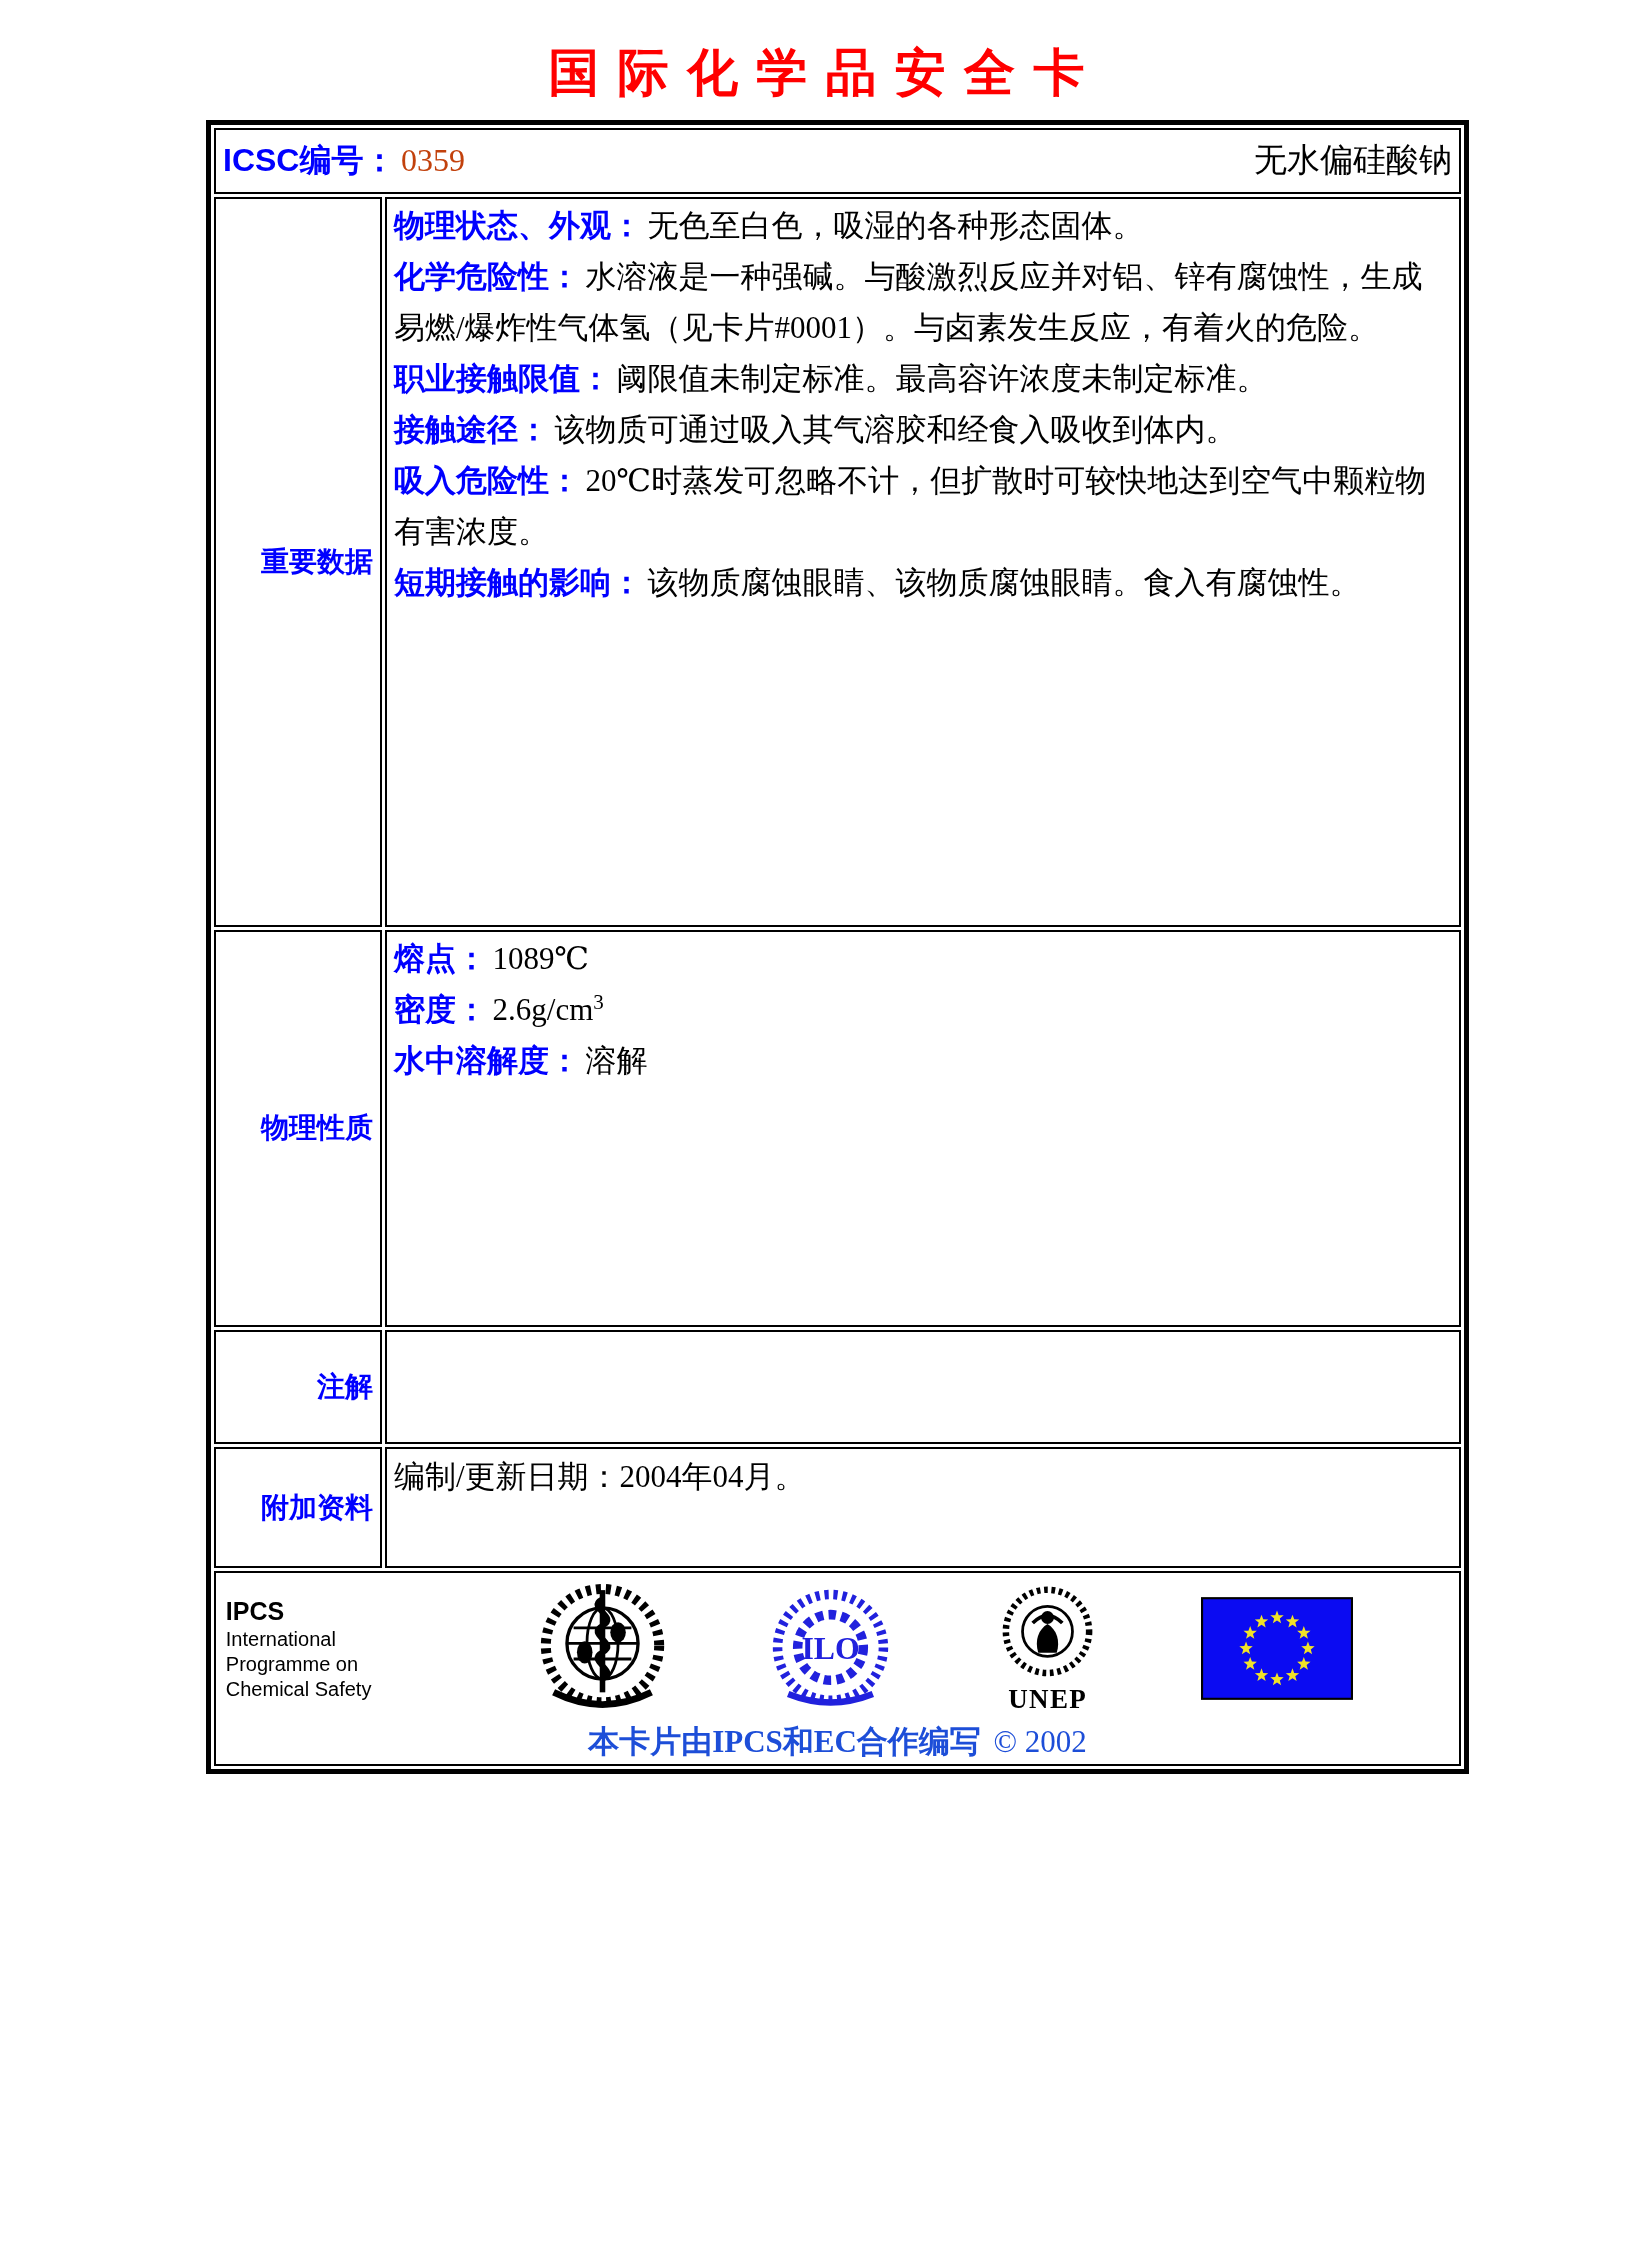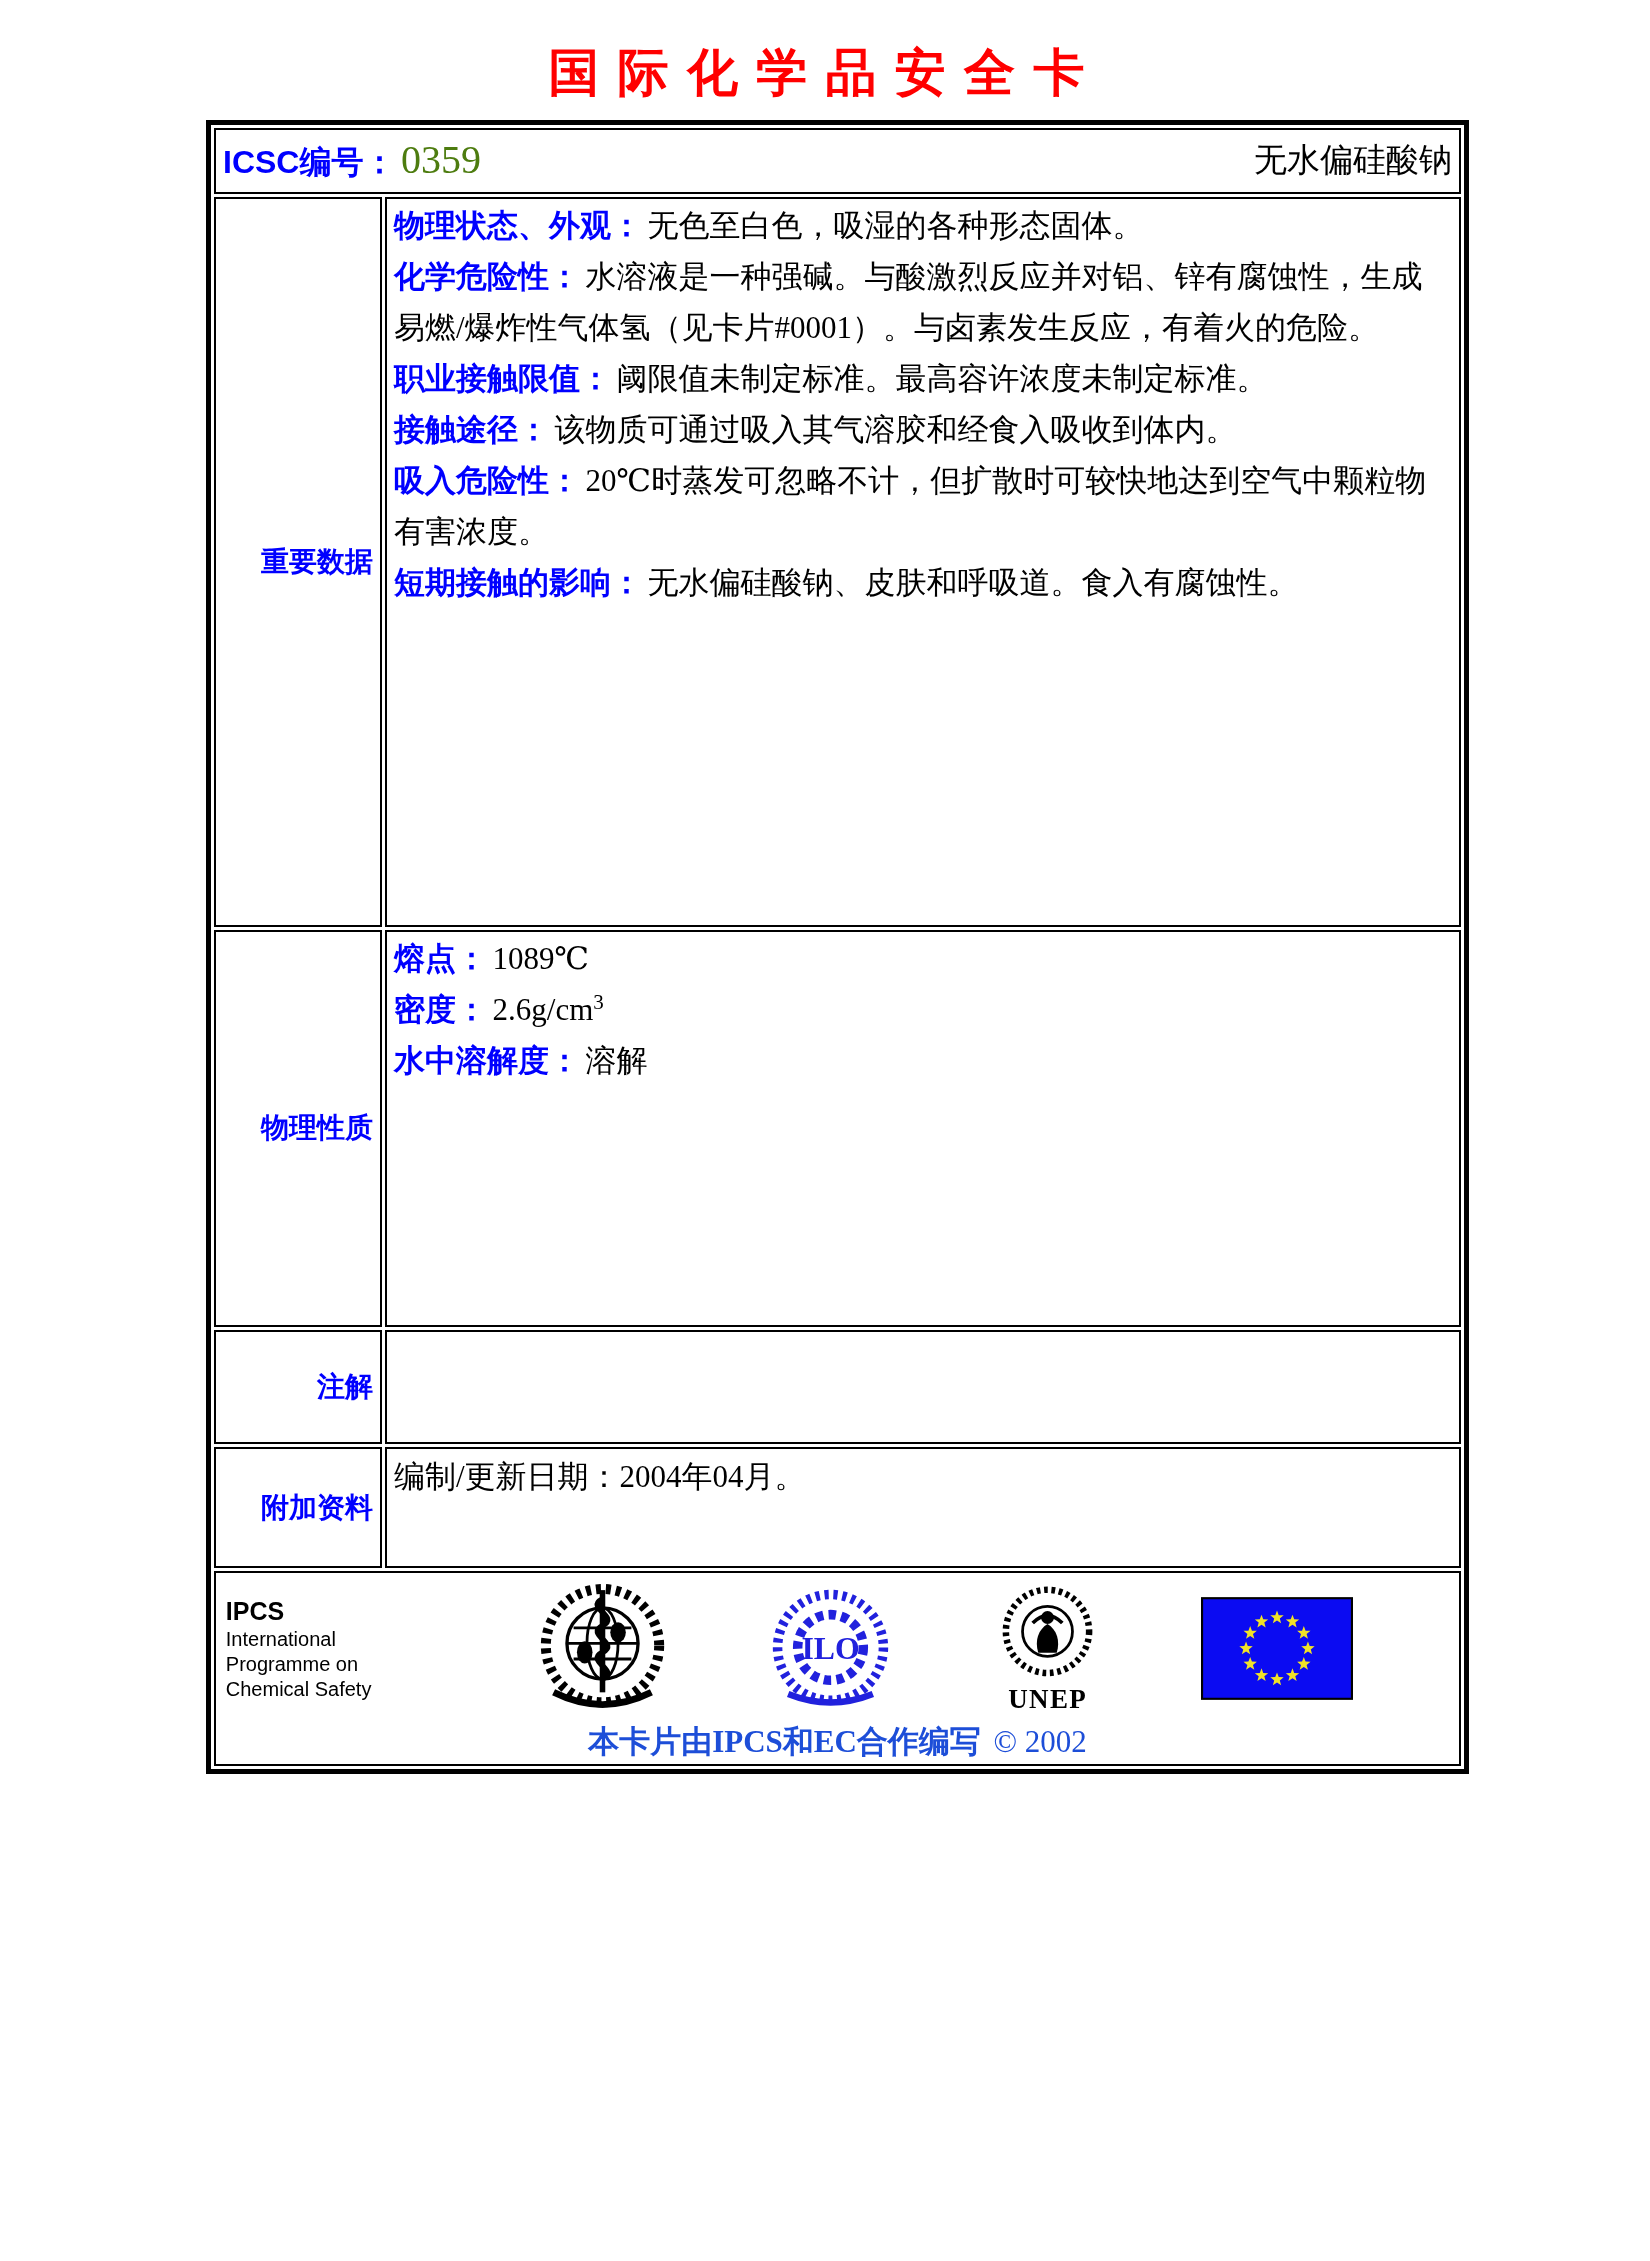--- a/index.html
+++ b/index.html
@@ -45,21 +45,21 @@
 
   .hdr-flex {
     display: flex; justify-content: space-between; align-items: center;
     height: 100%; font-size: 32px;
   }
   .blue-label {
     color: #0000ff; font-weight: bold;
     font-family: "Liberation Sans", "DejaVu Sans", sans-serif;
     padding-right: 5.6px;
   }
-  .hdr-num { font-size: 40px; color: #4d7c0f; }
+  .hdr-num { font-size: 32px; color: #c2410c; }
   .chem-name { font-size: 33px; color: #000; }
 
   td.label-cell {
     text-align: right; vertical-align: middle;
     color: #0000ff; font-weight: bold; font-size: 28px;
     font-family: "Liberation Sans", "DejaVu Sans", sans-serif;
   }
   td.content-cell { font-size: 31px; line-height: 51px; }
   .item { margin: 0; }
   .item sup { font-size: 21px; line-height: 0; }
@@ -117,21 +117,21 @@
     </tr>
 
     <tr class="row-important">
       <td class="label-cell">重要数据</td>
       <td class="content-cell">
         <p class="item"><span class="blue-label">物理状态、外观：</span><span>无色至白色，吸湿的各种形态固体。</span></p>
         <p class="item"><span class="blue-label">化学危险性：</span><span>水溶液是一种强碱。与酸激烈反应并对铝、锌有腐蚀性，生成易燃/爆炸性气体氢（见卡片#0001）。与卤素发生反应，有着火的危险。</span></p>
         <p class="item"><span class="blue-label">职业接触限值：</span><span>阈限值未制定标准。最高容许浓度未制定标准。</span></p>
         <p class="item"><span class="blue-label">接触途径：</span><span>该物质可通过吸入其气溶胶和经食入吸收到体内。</span></p>
         <p class="item"><span class="blue-label">吸入危险性：</span><span>20℃时蒸发可忽略不计，但扩散时可较快地达到空气中颗粒物有害浓度。</span></p>
-        <p class="item"><span class="blue-label">短期接触的影响：</span><span>无水偏硅酸钠、皮肤和呼吸道。食入有腐蚀性。</span></p>
+        <p class="item"><span class="blue-label">短期接触的影响：</span><span>该物质腐蚀眼睛、该物质腐蚀眼睛。食入有腐蚀性。</span></p>
       </td>
     </tr>
 
     <tr class="row-physical">
       <td class="label-cell">物理性质</td>
       <td class="content-cell">
         <p class="item"><span class="blue-label">熔点：</span><span>1089℃</span></p>
         <p class="item"><span class="blue-label">密度：</span><span>2.6g/cm</span><sup>3</sup></p>
         <p class="item"><span class="blue-label">水中溶解度：</span><span>溶解</span></p>
       </td>

